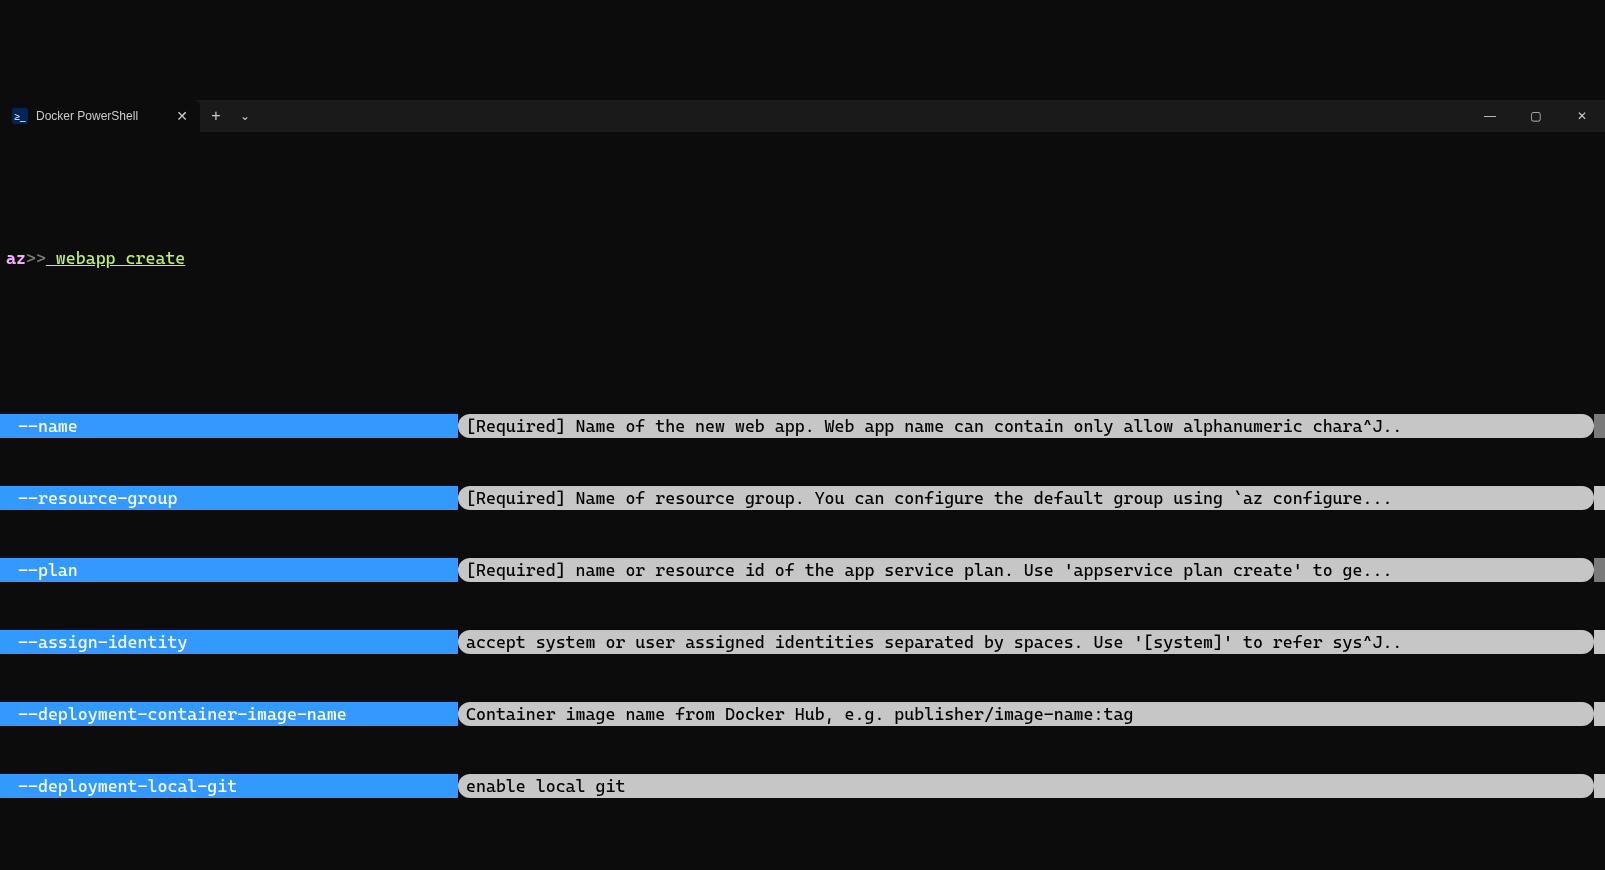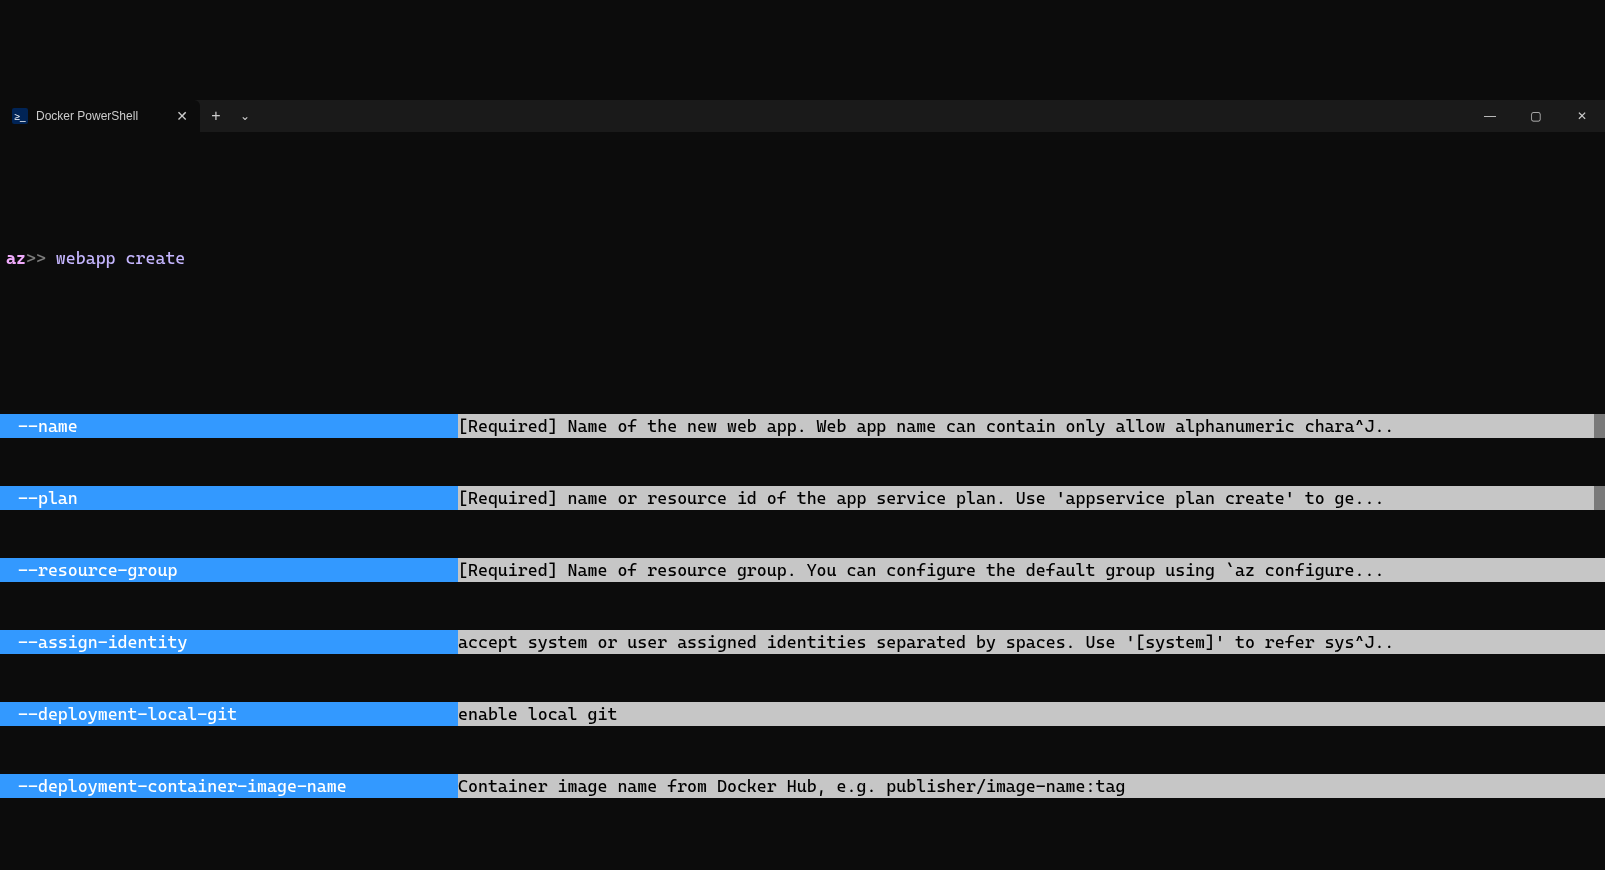--- a/index.html
+++ b/index.html
@@ -45,24 +45,24 @@
 .tab .close { margin-left: auto; font-size: 14px; }
 .tabbar-right { display:flex; align-items:center; }
 .newtab-btn { width: 32px; text-align:center; font-size:16px; display:flex; align-items:center; justify-content:center; height:32px; }
 .dropdown-btn { width: 26px; text-align:center; font-size:12px; display:flex; align-items:center; justify-content:center; height:32px; }
 .win-controls { margin-left:auto; display:flex; }
 .win-btn { width: 46px; height:32px; display:flex; align-items:center; justify-content:center; font-size:12px; }
 .terminal { padding: 0; line-height: 24px; }
 .prompt-line { padding: 2px 6px 0 6px; }
 .prompt-az { color: #f0abfc; font-weight: bold; }
 .prompt-gt { color: #7c7c7c; }
-.cmd { color: #c4b5fd; }
+.cmd { color: #bef264; text-decoration: underline; }
 .completion-row { display:flex; }
 .completion-opt-col { width: 458px; background:#3399ff; color:#ffffff; padding-left:18px; }
-.completion-desc-col { flex:1; background:#c6c6c6; color:#000000; padding-left:0; }
+.completion-desc-col { flex:1; background:#c6c6c6; color:#000000; padding-left:8px;border-radius:12px; }
 .completion-scrollbar { background:#7a7a7a; width:11px; }
 </style>
 </head>
 <body>
 
 
 
 
 <div class="titlebar">
   <div class="tab">
@@ -81,25 +81,25 @@
   </div>
 </div>
 
 <div class="terminal">
 
   <div class="prompt-line"><span class="prompt-az">az</span><span class="prompt-gt">&gt;&gt;</span><span class="cmd"> webapp create</span></div>
 
   
   <div>
     <div class="completion-row"><div class="completion-opt-col">--name</div><div class="completion-desc-col">[Required] Name of the new web app. Web app name can contain only allow alphanumeric chara^J..</div><div class="completion-scrollbar"></div></div>
+    <div class="completion-row"><div class="completion-opt-col">--resource-group</div><div class="completion-desc-col">[Required] Name of resource group. You can configure the default group using `az configure...</div><div style="background:#c6c6c6;width:11px;"></div></div>
     <div class="completion-row"><div class="completion-opt-col">--plan</div><div class="completion-desc-col">[Required] name or resource id of the app service plan. Use 'appservice plan create' to ge...</div><div class="completion-scrollbar"></div></div>
-    <div class="completion-row"><div class="completion-opt-col">--resource-group</div><div class="completion-desc-col">[Required] Name of resource group. You can configure the default group using `az configure...</div><div style="background:#c6c6c6;width:11px;"></div></div>
     <div class="completion-row"><div class="completion-opt-col">--assign-identity</div><div class="completion-desc-col">accept system or user assigned identities separated by spaces. Use '[system]' to refer sys^J..</div><div style="background:#c6c6c6;width:11px;"></div></div>
+    <div class="completion-row"><div class="completion-opt-col">--deployment-container-image-name</div><div class="completion-desc-col">Container image name from Docker Hub, e.g. publisher/image-name:tag</div><div style="background:#c6c6c6;width:11px;"></div></div>
     <div class="completion-row"><div class="completion-opt-col">--deployment-local-git</div><div class="completion-desc-col">enable local git</div><div style="background:#c6c6c6;width:11px;"></div></div>
-    <div class="completion-row"><div class="completion-opt-col">--deployment-container-image-name</div><div class="completion-desc-col">Container image name from Docker Hub, e.g. publisher/image-name:tag</div><div style="background:#c6c6c6;width:11px;"></div></div>
   </div>
 
   
   
   
 
   
   
   
   

